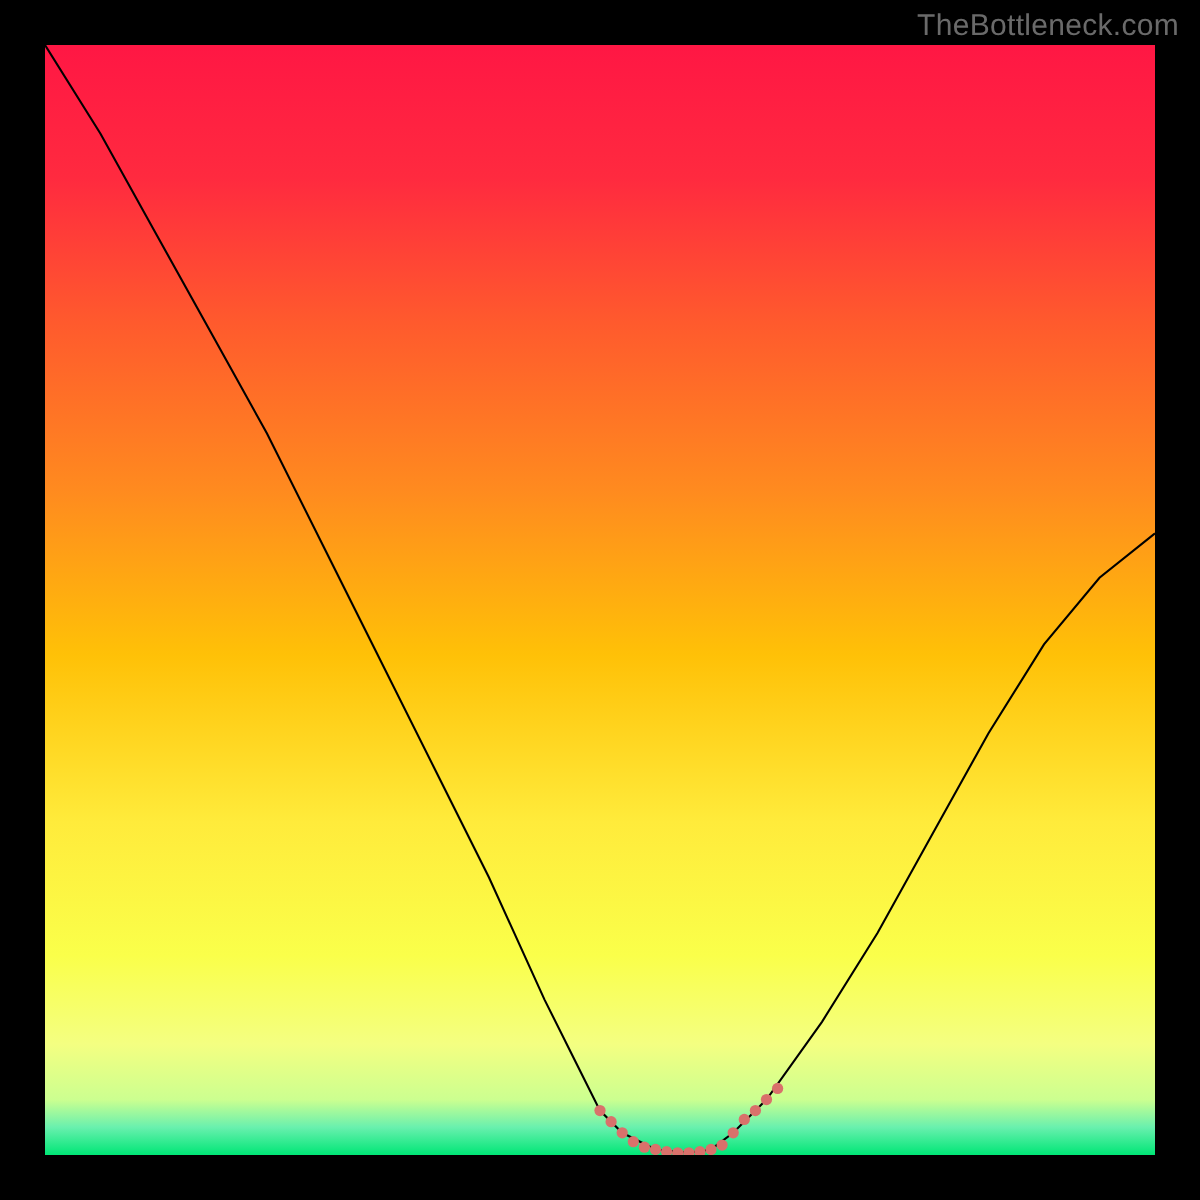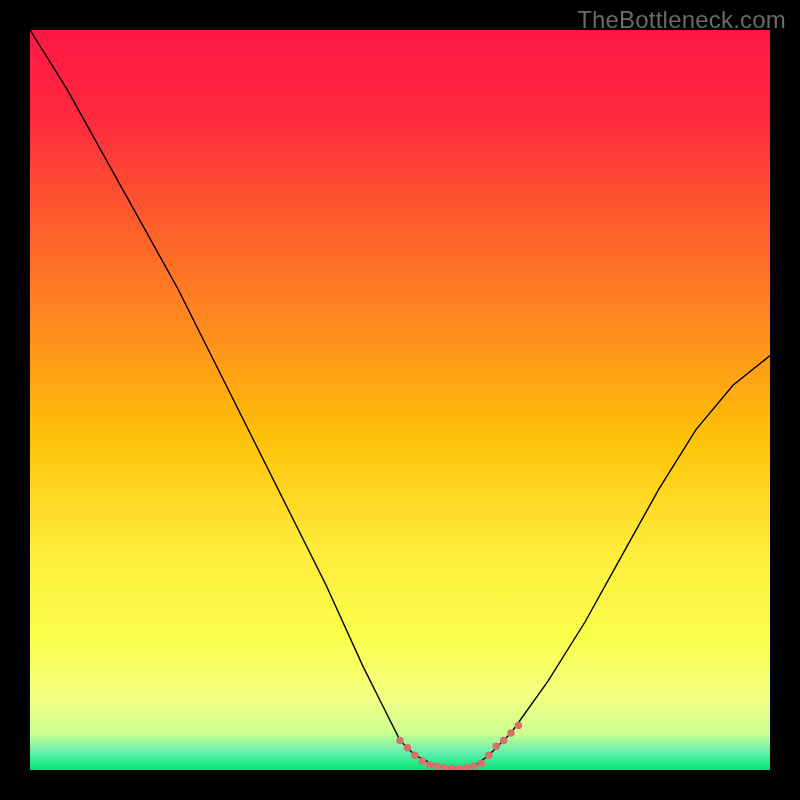--- a/index.html
+++ b/index.html
@@ -9,21 +9,21 @@
     height: 800px;
     background: #000;
     position: relative;
     font-family: Arial, sans-serif;
   }
   .watermark {
     position: absolute;
     top: 6px;
     right: 14px;
     color: #6a6a6a;
-    font-size: 24px;
+    font-size: 20px;
     font-weight: 500;
     z-index: 10;
     letter-spacing: 0.2px;
   }
   .plot-area {
     position: absolute;
     left: 30px;
     top: 30px;
     width: 740px;
     height: 740px;

